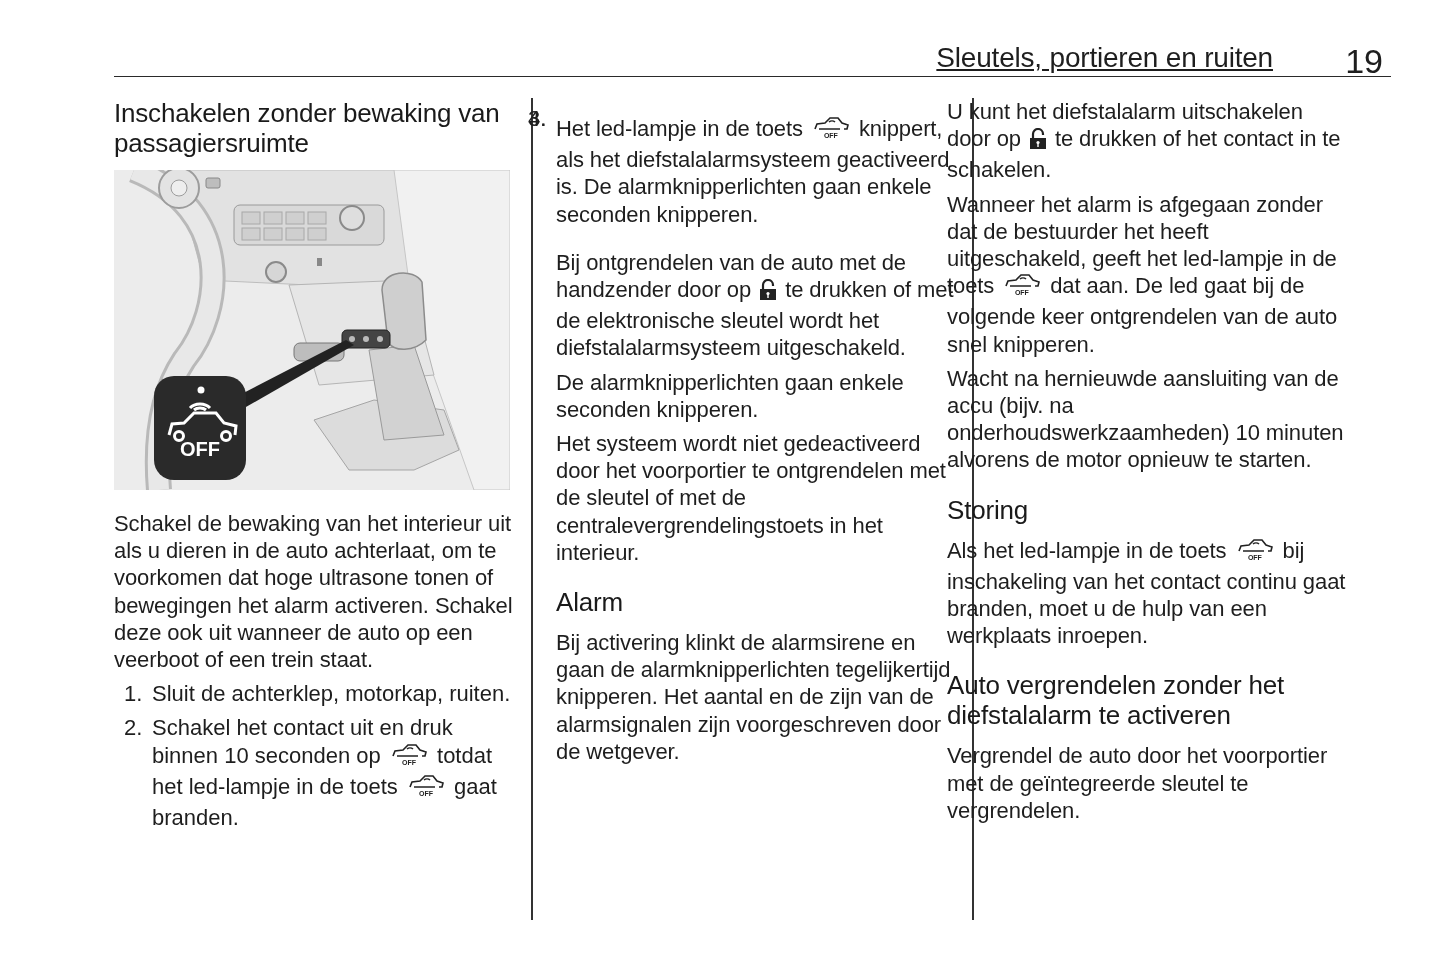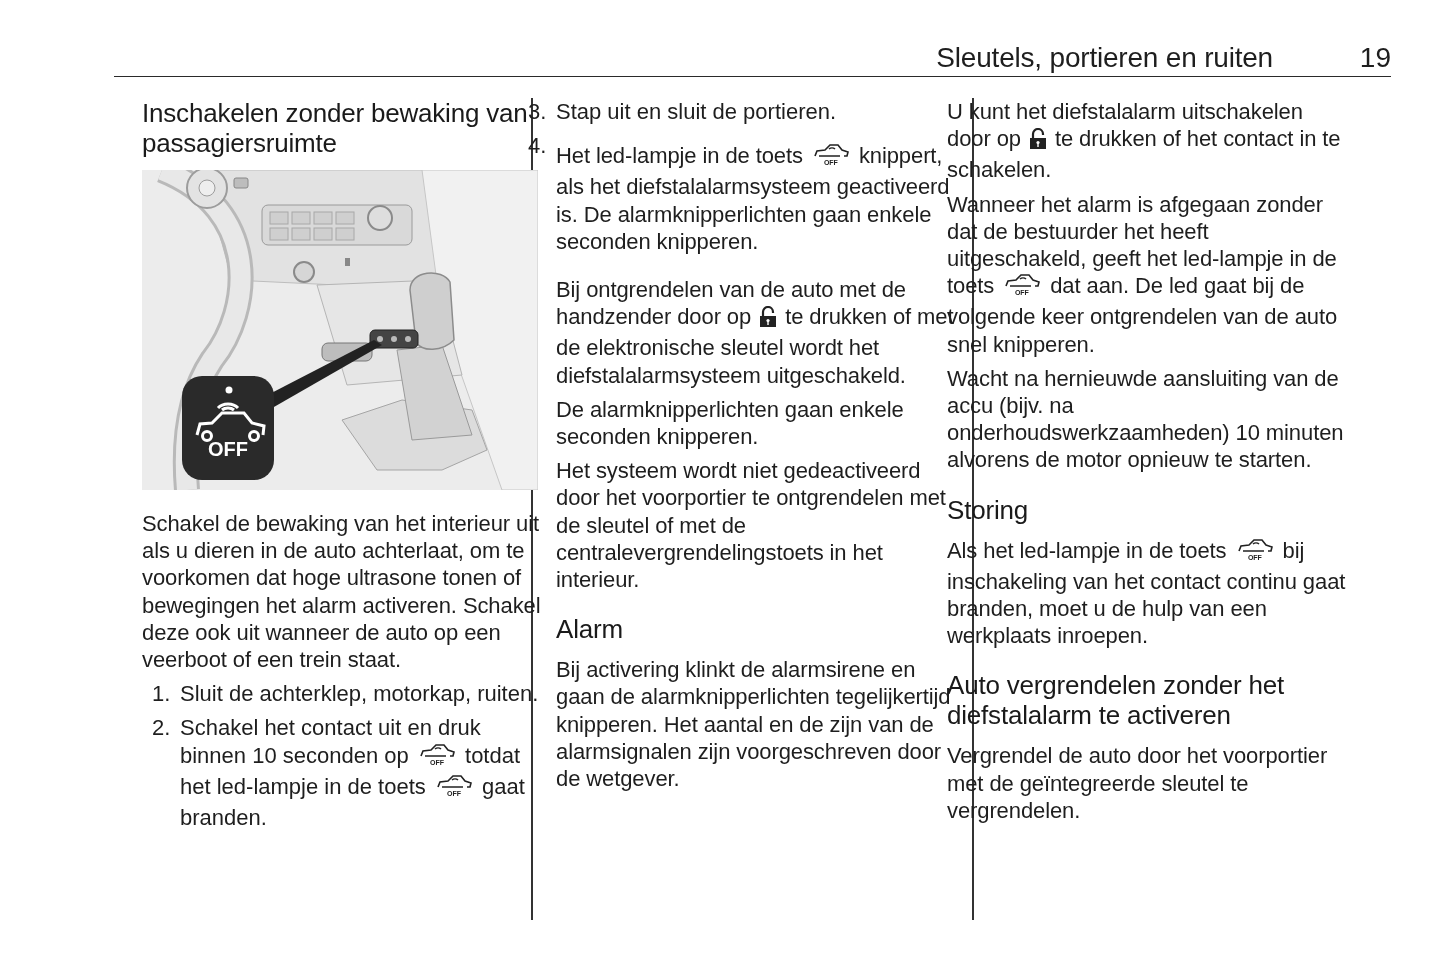--- a/index.html
+++ b/index.html
@@ -5,30 +5,30 @@
   html, body { margin: 0; padding: 0; background: #ffffff; }
   body {
     width: 1445px; height: 965px; position: relative; overflow: hidden;
     font-family: "Liberation Sans", sans-serif; color: #1e1e1e;
   }
   .header {
     position: absolute; left: 114px; top: 40px; width: 1277px; height: 36px;
     border-bottom: 1.5px solid #2a2a2a;
   }
   .header .title {
-    position: absolute; right: 118px; top: 2px; font-size: 28px; letter-spacing: -0.2px;
+    position: absolute; right: 118px; top: 2px; font-size: 28px; letter-spacing: -0.2px; text-decoration: underline;
   }
   .header .pageno {
-    position: absolute; right: 0; top: 2px; font-size: 28px;
+    position: absolute; right: 8px; top: 2px; font-size: 34px;
   }
   .divider {
     position: absolute; width: 1.5px; background: #333; top: 98px; height: 822px;
   }
   .col { position: absolute; top: 98px; }
-  .col1 { left: 114px; width: 400px; margin-left: 28px; }
+  .col1 { left: 114px; width: 400px; }
   .col2 { left: 556px; width: 400px; }
   .col3 { left: 947px; width: 400px; }
 
   h2 {
     font-weight: normal; font-size: 26px; line-height: 30px; margin: 0 0 12px 0;
     letter-spacing: -0.2px; color: #1a1a1a;
   }
   p {
     font-size: 22px; line-height: 27.2px; margin: 0 0 7px 0; letter-spacing: -0.1px;
   }
@@ -150,21 +150,20 @@
       </span>
       <span>gaat branden.</span>
     </li>
   </ol>
 </div>
 
 <div class="col col2">
   <ol style="margin-left:-38px;">
     <li style="padding-left:38px;">
       <span class="num">3.</span>
-      <span>Stap uit en sluit de portieren.</span>
     </li>
     <li style="padding-left:38px;">
       <span class="num">4.</span>
     </li>
   </ol>
   <div class="gap-md"></div>
 
   <p>
     <span>Het led-lampje in de toets</span>
     <span class="icon-inline">

